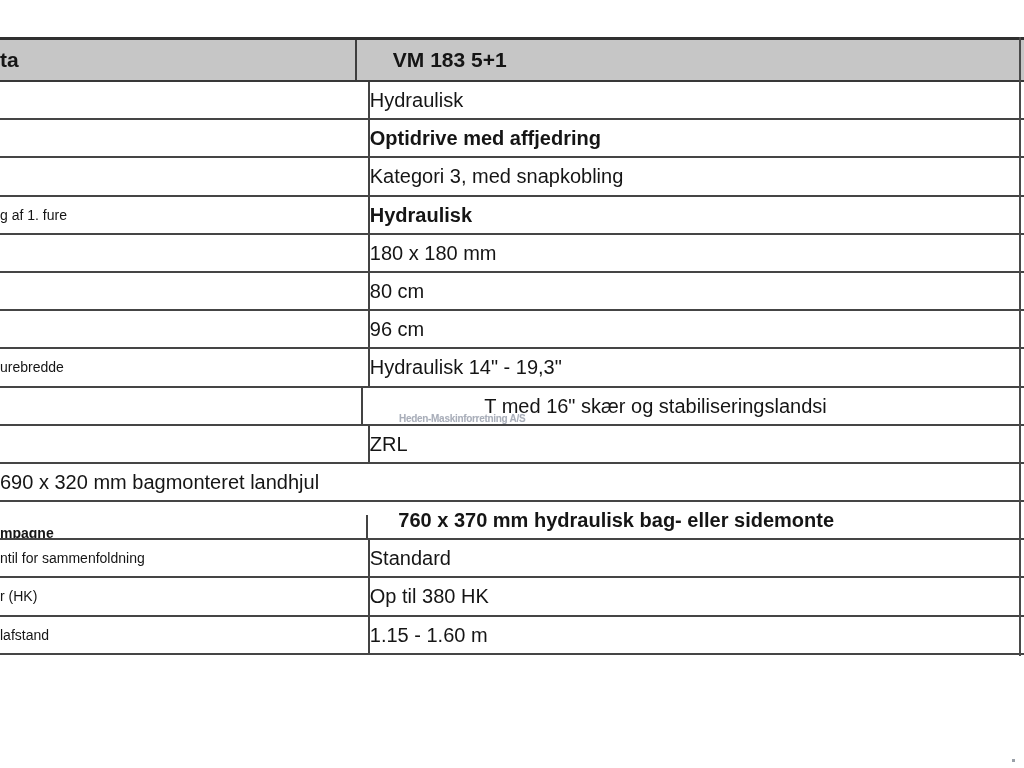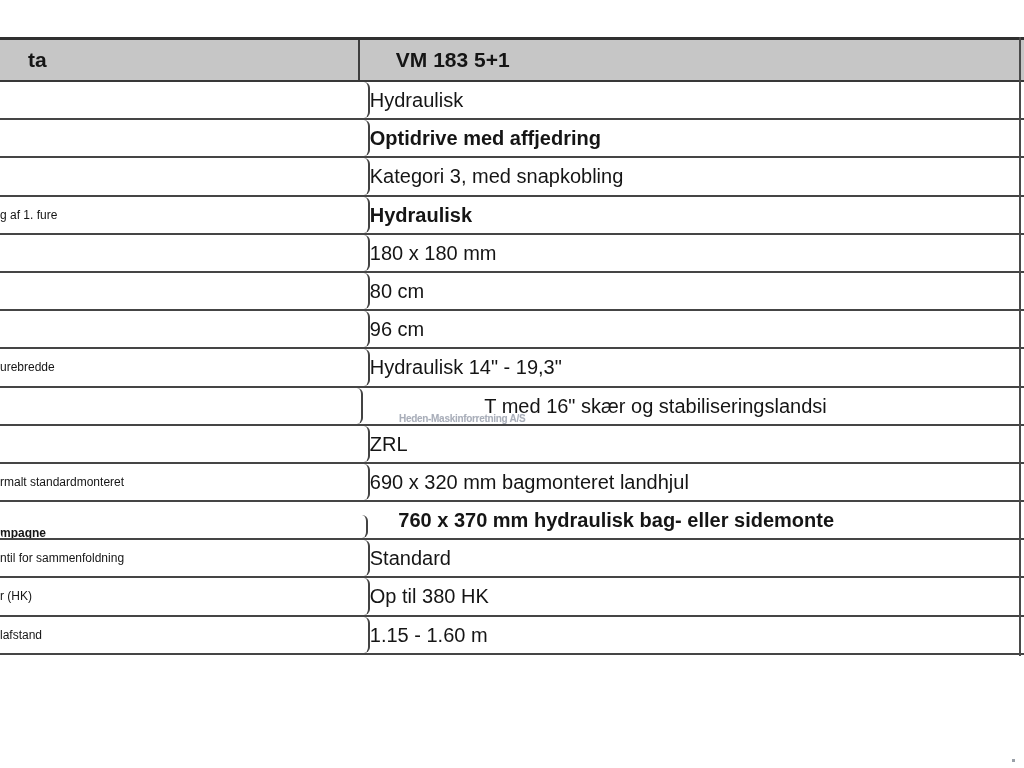--- a/index.html
+++ b/index.html
@@ -25,33 +25,33 @@
   .vline{
     position:absolute;left:1019px;top:-3px;width:2px;height:619px;
     background:#4a4a4a;z-index:1;
   }
   .hdr-row{
     height:40px;background:#c6c6c6;border-bottom:2px solid #383838;
     display:flex;align-items:stretch;
   }
   .hcell-left{
     width:427px;box-sizing:border-box;border-right:2px solid #3e3e3e;
-    font-weight:bold;font-size:21px;line-height:40px;white-space:nowrap;padding-left:28px;
+    font-weight:bold;font-size:21px;line-height:40px;white-space:nowrap;
   }
   .hcell-right{
     width:756px;box-sizing:border-box;text-align:left;
     font-weight:bold;font-size:21px;line-height:40px;white-space:nowrap;margin-left:36px;
   }
   .row{
     height:38.2px;box-sizing:border-box;border-bottom:2px solid #454545;
     display:flex;align-items:stretch;background:transparent;
   }
   .cell-left{
     width:427px;box-sizing:border-box;border-right:2px solid #434343;
-    font-size:12px;line-height:36px;white-space:nowrap;overflow:hidden;border-radius:6px;
+    font-size:14px;line-height:36px;white-space:nowrap;overflow:hidden;
   }
   .cell-right{
     width:756px;box-sizing:border-box;text-align:left;
     font-size:20px;line-height:36px;white-space:nowrap;
   }
   .cell-right span{position:relative;z-index:2;}
   .bold{font-weight:bold;margin-top:13px;}
   
   .row.off-a .cell-right{text-align:left;padding-left:121px;}
   .row.off-b .cell-right{text-align:left;padding-left:30px;}
@@ -120,21 +120,20 @@
     <div class="cell-left"></div>
     <div class="cell-right"><span>T med 16" skær og stabiliseringslandsi</span></div>
   </div>
 
   <div class="row">
     <div class="cell-left"></div>
     <div class="cell-right"><span>ZRL</span></div>
   </div>
 
   <div class="row">
-    <div class="cell-left">rmalt standardmonteret</div>
     <div class="cell-right"><span>690 x 320 mm bagmonteret landhjul</span></div>
   </div>
 
   <div class="row off-b">
     <div class="cell-left bold">mpagne</div>
     <div class="cell-right"><span class="bold">760 x 370 mm hydraulisk bag- eller sidemonte</span></div>
   </div>
 
   <div class="row">
     <div class="cell-left">ntil for sammenfoldning</div>

